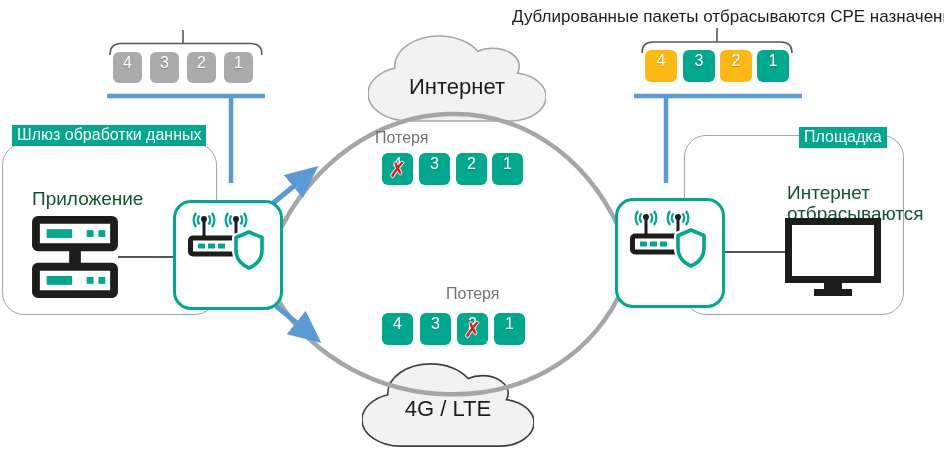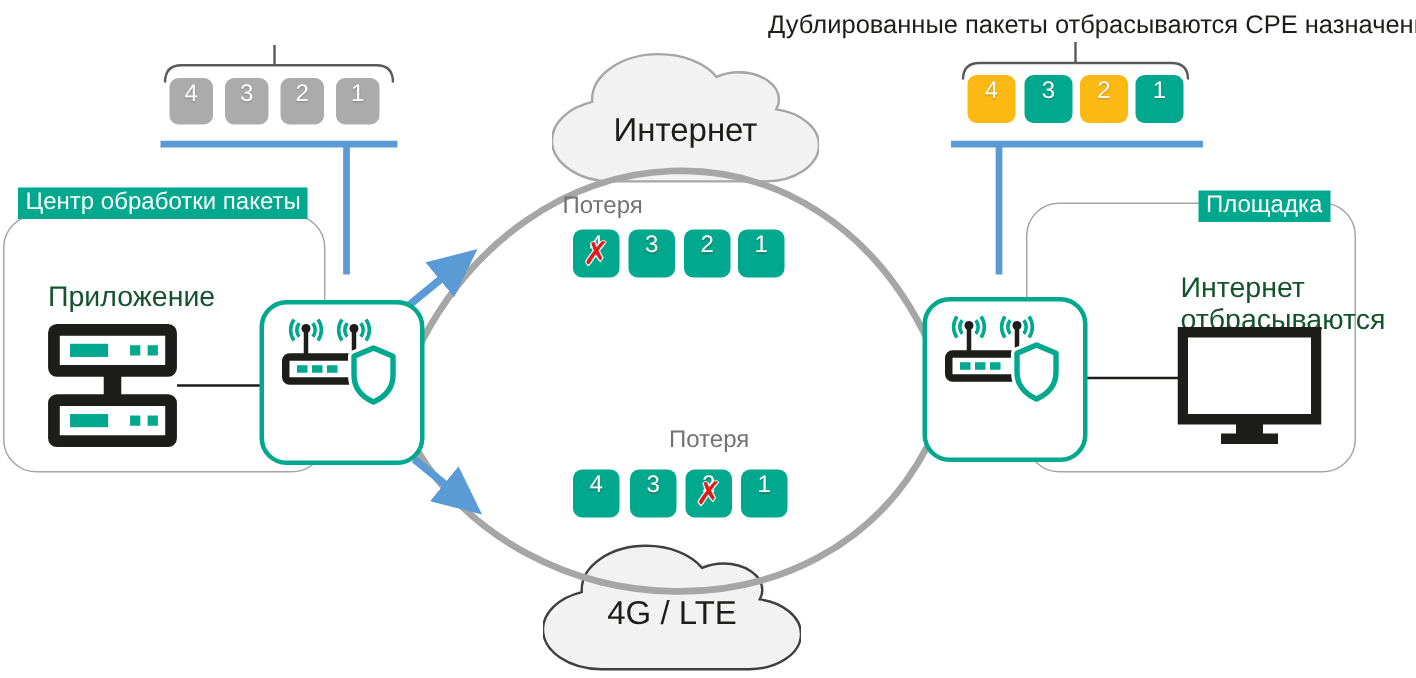--- a/index.html
+++ b/index.html
@@ -134,21 +134,21 @@
     <span class="num">3</span>
     </div>
   <div class="packet teal" style="left:457px;top:313px;width:31px;height:32px;">
     <span class="num">2</span>
     <span class="loss-mark">✗</span>
     </div>
   <div class="packet teal" style="left:494px;top:313px;width:31px;height:32px;">
     <span class="num">1</span>
     </div>
 
-  <div class="chip" style="left:12px;top:125px;">Центр обработки пакеты</div>
+  <div class="chip" style="left:12px;top:125px;">Шлюз обработки данных</div>
   <div class="free-label" style="left:32px;top:188px;">Приложение</div>
 
   <div class="icon-wrap" style="left:32px;top:216px;width:86px;height:82px;">
     <svg width="86" height="82" viewBox="0 0 88 84">
       <rect x="4" y="4" width="80" height="28" rx="2" fill="#fff" stroke="#1d1d1b" stroke-width="8"></rect>
       <rect x="15" y="13.5" width="26" height="9" fill="#00a88e"></rect>
       <rect x="56" y="14.5" width="7" height="7" fill="#00a88e"></rect>
       <rect x="68" y="14.5" width="7" height="7" fill="#00a88e"></rect>
       <rect x="38" y="32" width="12" height="20" fill="#1d1d1b"></rect>
       <rect x="4" y="52" width="80" height="28" rx="2" fill="#fff" stroke="#1d1d1b" stroke-width="8"></rect>

